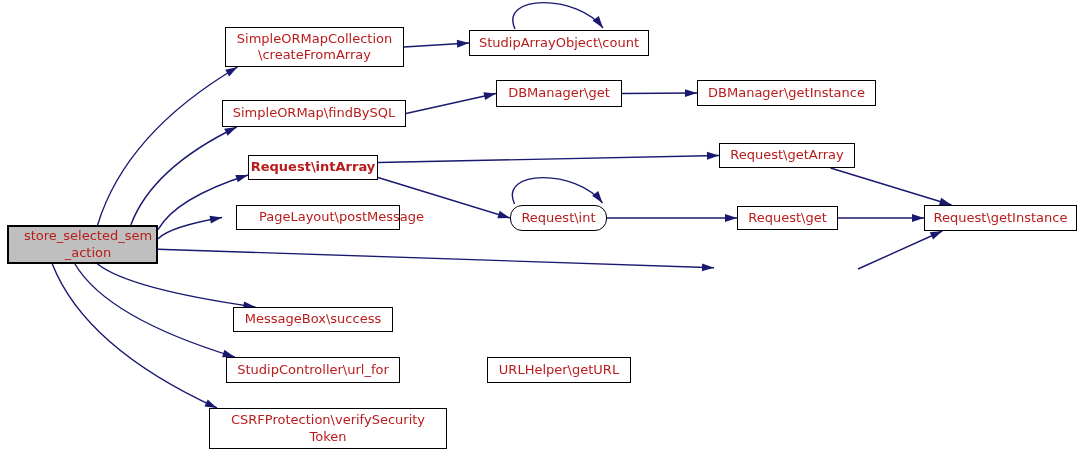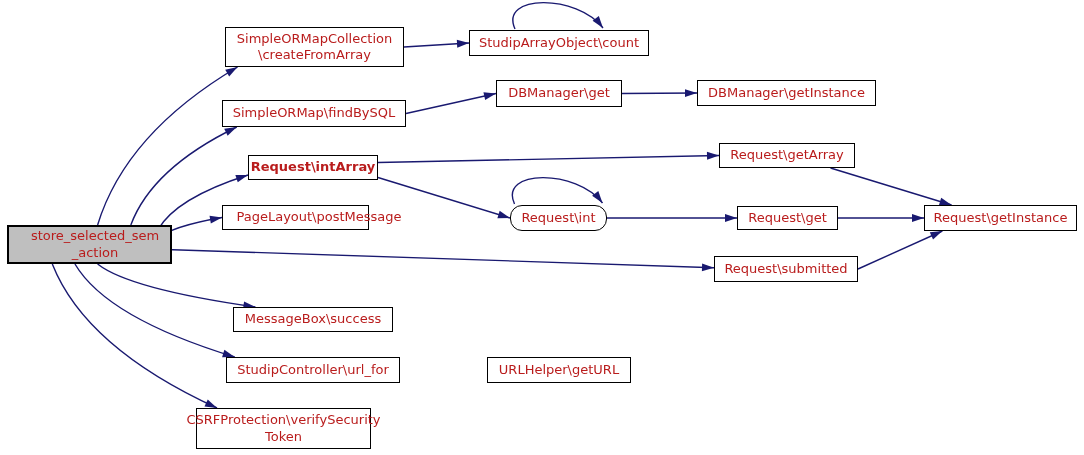--- a/index.html
+++ b/index.html
@@ -73,21 +73,21 @@
         <path d="M 378 162.5 L 719 155.5" fill="none" stroke="#191970" stroke-width="1.4" marker-end="url(#arrowhead)"></path>
         <path d="M 378 177.5 L 510 218" fill="none" stroke="#191970" stroke-width="1.4" marker-end="url(#arrowhead)"></path>
         <path d="M 830.52 168 L 951.54 205" fill="none" stroke="#191970" stroke-width="1.4" marker-end="url(#arrowhead)"></path>
         <path d="M 514.5 204 C 498.5 169, 576.5 169, 602.5 203" fill="none" stroke="#191970" stroke-width="1.4" marker-end="url(#arrowhead)"></path>
         <path d="M 607 218 L 737 218" fill="none" stroke="#191970" stroke-width="1.4" marker-end="url(#arrowhead)"></path>
         <path d="M 838 218 L 924 218" fill="none" stroke="#191970" stroke-width="1.4" marker-end="url(#arrowhead)"></path>
         <path d="M 858 269 L 942.36 231" fill="none" stroke="#191970" stroke-width="1.4" marker-end="url(#arrowhead)"></path>
       </g>
   </svg>
 
-<div class="node root" style="left: 7px; top: 225px; width: 165px; height: 39px; padding-left: 11px;">
+<div class="node root" style="left: 7px; top: 225px; width: 151px; height: 39px; padding-left: 11px;">
       <span>store_selected_sem</span>
       <span>_action</span>
     </div>
     <div class="node" style="left: 225px; top: 27px; width: 179px; height: 40px;">
       <span>SimpleORMapCollection</span>
       <span>\createFromArray</span>
     </div>
     <div class="node" style="left: 469px; top: 30px; width: 180px; height: 26px;">
       <span>StudipArrayObject\count</span>
     </div>
@@ -99,41 +99,38 @@
     </div>
     <div class="node" style="left: 697px; top: 80px; width: 179px; height: 26px; justify-content: center;">
       <span>DBManager\getInstance</span>
     </div>
     <div class="node" style="left: 248px; top: 155px; width: 130px; height: 25px; font-weight: bold;">
       <span>Request\intArray</span>
     </div>
     <div class="node" style="left: 719px; top: 143px; width: 136px; height: 25px;">
       <span>Request\getArray</span>
     </div>
-    <div class="node" style="left: 222px; top: 205px; width: 147px; height: 25px; padding-left: 47px;">
+    <div class="node" style="left: 236px; top: 205px; width: 164px; height: 25px; padding-left: 47px;">
       <span>PageLayout\postMessage</span>
     </div>
     <div class="node" style="left: 510px; top: 205px; width: 97px; height: 26px; border-radius: 12px;">
       <span>Request\int</span>
     </div>
     <div class="node" style="left: 737px; top: 206px; width: 101px; height: 24px;">
       <span>Request\get</span>
     </div>
     <div class="node" style="left: 924px; top: 205px; width: 153px; height: 26px;">
       <span>Request\getInstance</span>
     </div>
-    <div class="node" style="left: 714px; top: 256px; width: 144px; height: 26px;">
-      <span>Request\submitted</span>
-    </div>
     <div class="node" style="left: 233px; top: 307px; width: 160px; height: 25px;">
       <span>MessageBox\success</span>
     </div>
     <div class="node" style="left: 226px; top: 357px; width: 174px; height: 26px;">
       <span>StudipController\url_for</span>
     </div>
     <div class="node" style="left: 487px; top: 357px; width: 144px; height: 26px;">
       <span>URLHelper\getURL</span>
     </div>
-    <div class="node" style="left: 196px; top: 408px; width: 175px; height: 41px;">
+    <div class="node" style="left: 209px; top: 408px; width: 238px; height: 41px;">
       <span>CSRFProtection\verifySecurity</span>
       <span>Token</span>
     </div>
   </div>
 
 </body></html>

